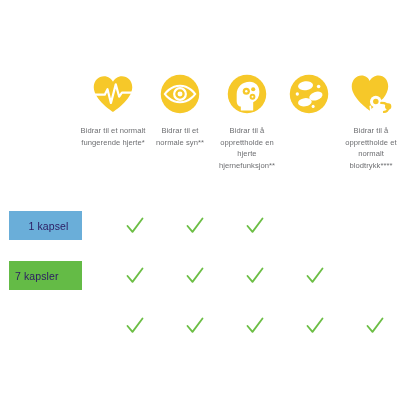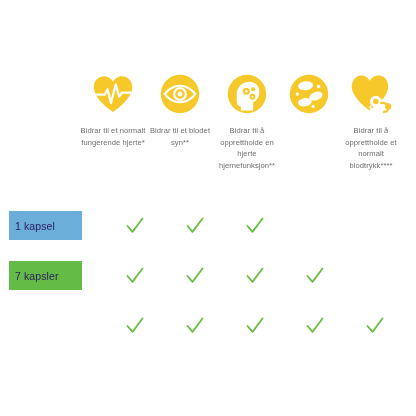--- a/index.html
+++ b/index.html
@@ -117,21 +117,21 @@
       <div class="benefit-label">Bidrar til et normalt fungerende hjerte*</div>
     </div>
 
     <div class="benefit-col">
       <svg class="benefit-icon" viewBox="0 0 64 64">
         <circle cx="32" cy="32" r="28" fill="#f6c829"></circle>
         <path d="M32 20 C18 20 10 32 10 32 C10 32 18 44 32 44 C46 44 54 32 54 32 C54 32 46 20 32 20 Z" fill="none" stroke="#ffffff" stroke-width="3.2"></path>
         <circle cx="32" cy="32" r="8.5" fill="none" stroke="#ffffff" stroke-width="3.2"></circle>
         <circle cx="32" cy="32" r="3.6" fill="#ffffff"></circle>
       </svg>
-      <div class="benefit-label">Bidrar til et blodet syn**</div>
+      <div class="benefit-label">Bidrar til et normale syn**</div>
     </div>
 
     <div class="benefit-col">
       <svg class="benefit-icon" viewBox="0 0 64 64">
         <circle cx="32" cy="32" r="28" fill="#f6c829"></circle>
         <path d="M36 14 C25 14 17 22 17 32 L17 42 C17 46 19 50 23 50 L23 56 L41 56 L41 44 C47 41 50 36 50 29 C50 20 44 14 36 14 Z" fill="#ffffff"></path>
         <circle cx="31" cy="28" r="5.2" fill="#f6c829"></circle>
         <circle cx="31" cy="28" r="1.8" fill="#ffffff"></circle>
         <circle cx="40" cy="36" r="4.2" fill="#f6c829"></circle>
         <circle cx="40" cy="36" r="1.4" fill="#ffffff"></circle>
@@ -162,21 +162,21 @@
         <circle cx="57" cy="50" r="4.6" fill="#f6c829"></circle>
       </svg>
       <div class="benefit-label">Bidrar til å opprettholde et normalt blodtrykk****</div>
     </div>
 
   </div>
 
   <div class="rows">
 
     <div class="row">
-      <div class="row-pill" style="background:#6aaed9;">
+      <div class="row-pill" style="background:#6aaed9;justify-content:center;">
         <span class="row-pill-label">1 kapsel</span>
       </div>
       <div class="checks">
         <div class="check-cell" style="left:0px;">
           <svg class="check-mark" width="20" height="20" viewBox="0 0 24 24">
               <path d="M3 12 L9 19 L21 3" fill="none" stroke="#6cbe45" stroke-width="2.2" stroke-linecap="round" stroke-linejoin="round"></path>
             </svg>
         </div>
         <div class="check-cell" style="left:60px;">
           <svg class="check-mark" width="20" height="20" viewBox="0 0 24 24">

